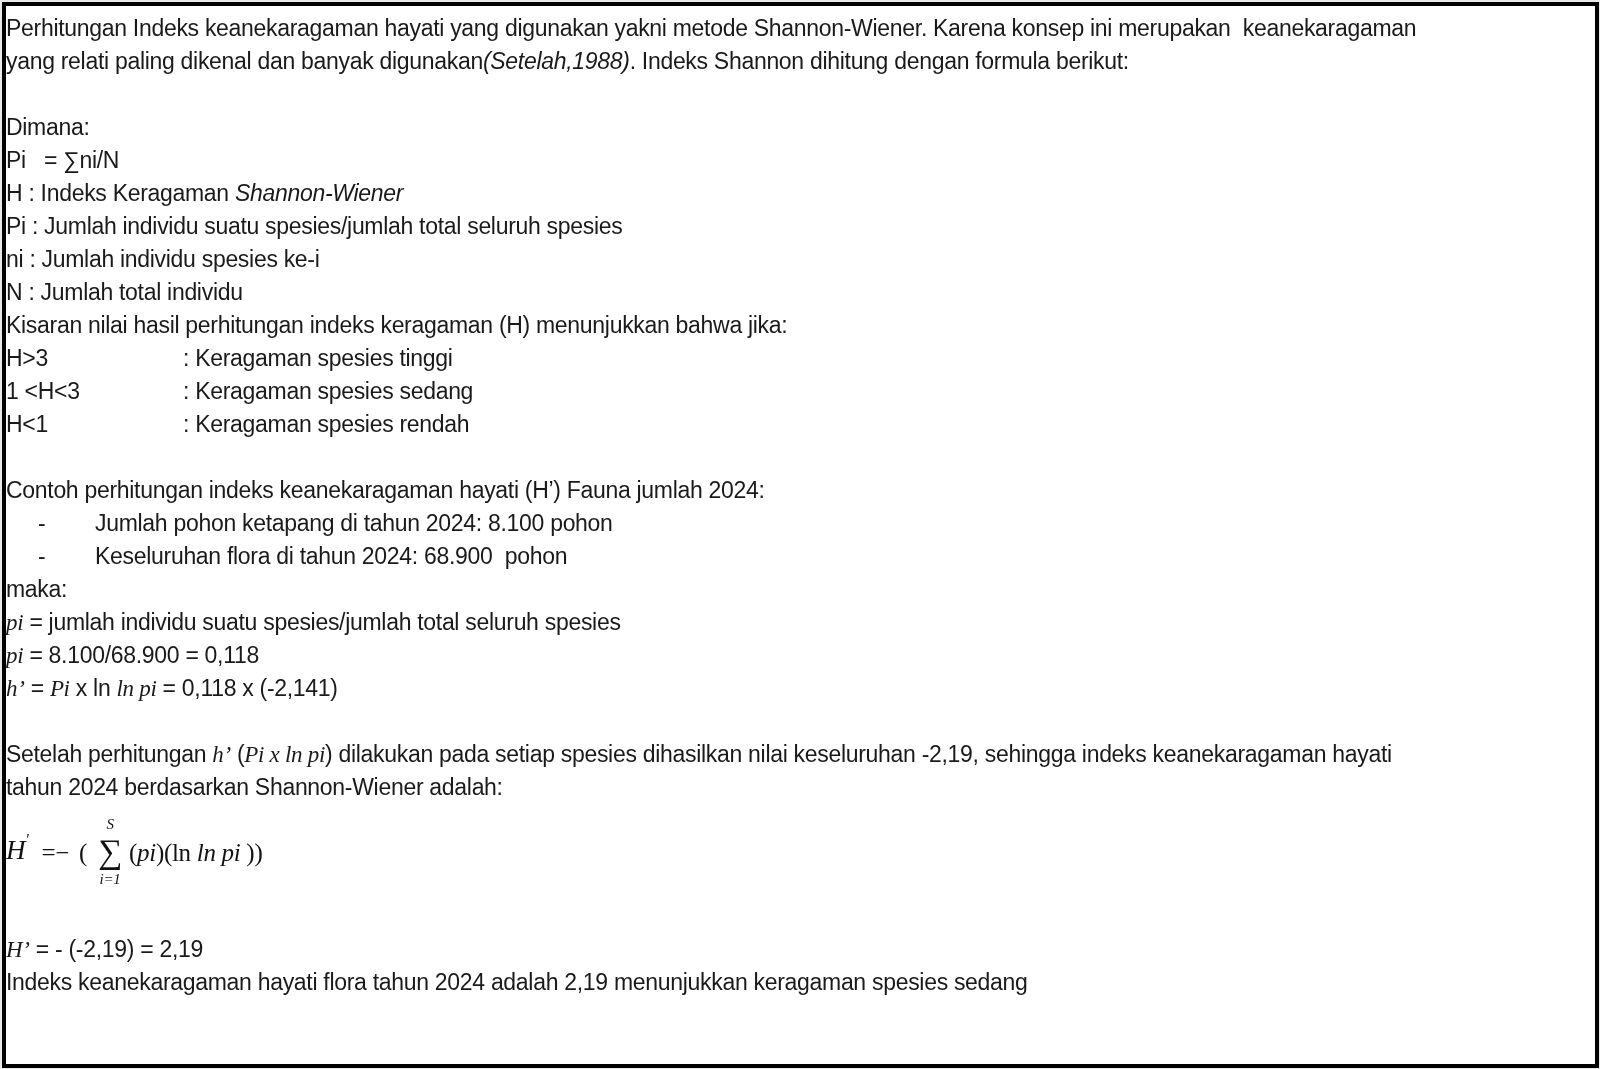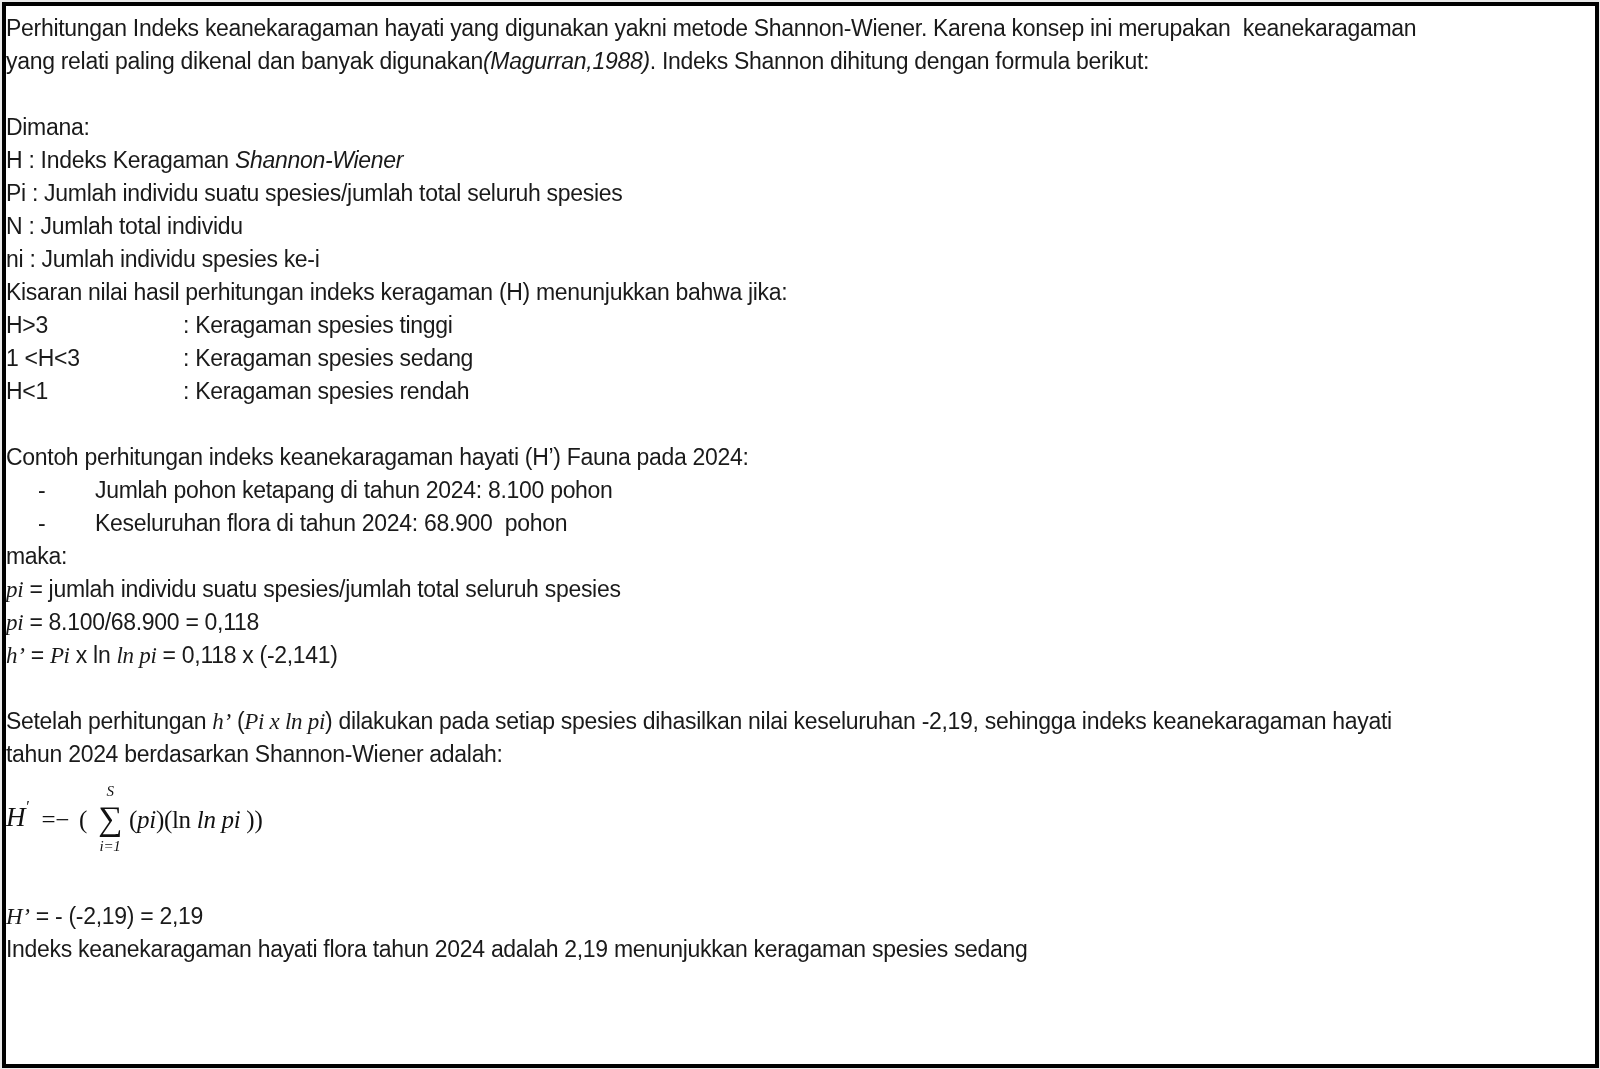--- a/index.html
+++ b/index.html
@@ -58,33 +58,34 @@
   .f-sum-bottom { font-size: 15px; margin-top: 3px; }
 </style>
 </head>
 <body>
 
 <div class="page">
   <div>
 
     <div>
         <div class="line"><span>Perhitungan Indeks keanekaragaman hayati yang digunakan yakni metode Shannon-Wiener. Karena konsep ini merupakan  keanekaragaman</span></div>
-        <div class="line"><span>yang relati paling dikenal dan banyak digunakan</span><span class="seg-i">(Magurran,1988)</span><span>. Indeks Shannon dihitung dengan formula berikut:</span></div>
+        <div class="line"><span>yang relati paling dikenal dan banyak digunakan</span><span class="seg-i">(Setelah,1988)</span><span>. Indeks Shannon dihitung dengan formula berikut:</span></div>
         <div class="line blank"></div>
         <div class="line"><span>Dimana:</span></div>
+        <div class="line"><span>Pi   = ∑ni/N</span></div>
         <div class="line"><span>H : Indeks Keragaman </span><span class="seg-i">Shannon-Wiener</span></div>
         <div class="line"><span>Pi : Jumlah individu suatu spesies/jumlah total seluruh spesies</span></div>
+        <div class="line"><span>ni : Jumlah individu spesies ke-i</span></div>
         <div class="line"><span>N : Jumlah total individu</span></div>
-        <div class="line"><span>ni : Jumlah individu spesies ke-i</span></div>
         <div class="line"><span>Kisaran nilai hasil perhitungan indeks keragaman (H) menunjukkan bahwa jika:</span></div>
         <div class="line"><span class="kv-left"><span>H&gt;3</span></span><span><span>: Keragaman spesies tinggi</span></span></div>
         <div class="line"><span class="kv-left"><span>1 &lt;H&lt;3</span></span><span><span>: Keragaman spesies sedang</span></span></div>
         <div class="line"><span class="kv-left"><span>H&lt;1</span></span><span><span>: Keragaman spesies rendah</span></span></div>
         <div class="line blank"></div>
-        <div class="line"><span>Contoh perhitungan </span><span class="seg-b">indeks keanekaragaman hayati</span><span> (H’) Fauna pada 2024:</span></div>
+        <div class="line"><span>Contoh perhitungan </span><span class="seg-b">indeks keanekaragaman hayati</span><span> (H’) Fauna jumlah 2024:</span></div>
         <div class="line bullet"><span class="bullet-marker">-</span><span><span>Jumlah pohon ketapang di tahun 2024: 8.100 pohon</span></span></div>
         <div class="line bullet"><span class="bullet-marker">-</span><span><span>Keseluruhan flora di tahun 2024: 68.900  pohon</span></span></div>
         <div class="line"><span>maka:</span></div>
         <div class="line"><span class="seg-m">pi</span><span> = jumlah individu suatu spesies/jumlah total seluruh spesies</span></div>
         <div class="line"><span class="seg-m">pi</span><span> = 8.100/68.900 = 0,118</span></div>
         <div class="line"><span class="seg-m">h’</span><span> = </span><span class="seg-m">Pi</span><span> x ln </span><span class="seg-m">ln pi</span><span> = 0,118 x (-2,141)</span></div>
         <div class="line blank"></div>
         <div class="line"><span>Setelah perhitungan </span><span class="seg-m">h’</span><span> (</span><span class="seg-m">Pi x ln pi</span><span>) dilakukan pada setiap spesies dihasilkan nilai keseluruhan -2,19, sehingga indeks keanekaragaman hayati</span></div>
         <div class="line"><span>tahun 2024 berdasarkan Shannon-Wiener adalah:</span></div>
       </div>

